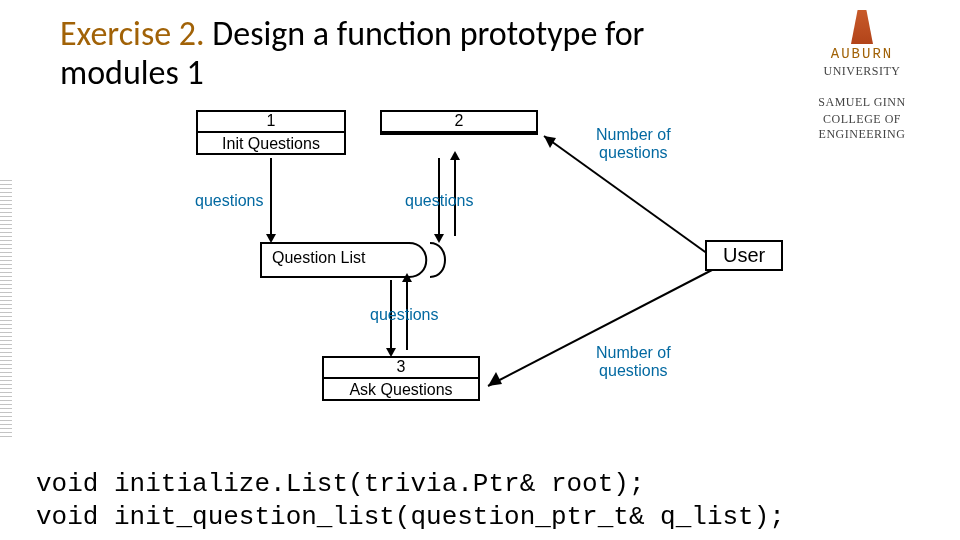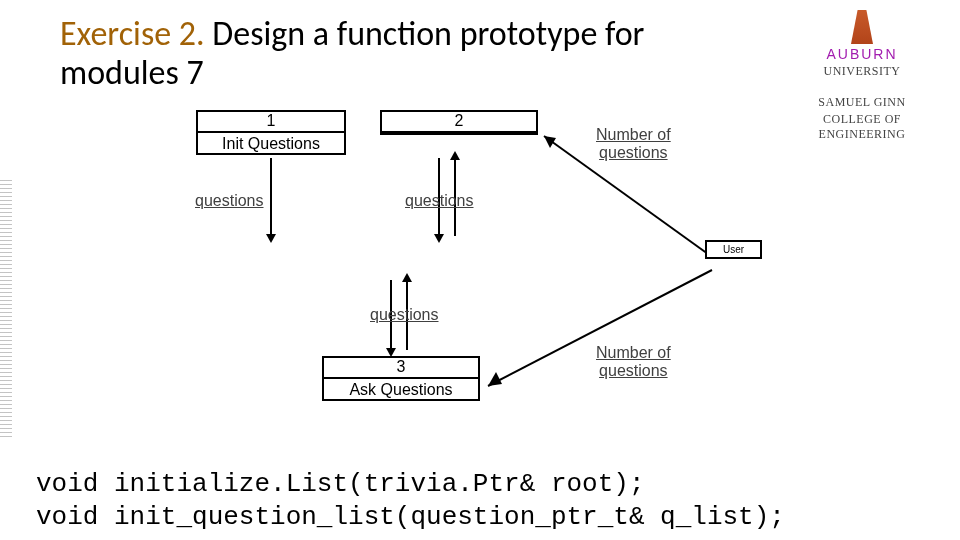--- a/index.html
+++ b/index.html
@@ -31,22 +31,22 @@
   }
   .logo-tower {
     width: 22px; height: 34px;
     background: linear-gradient(#c85a2a, #b2441a);
     margin: 0 auto 2px;
     clip-path: polygon(30% 0, 70% 0, 100% 100%, 0 100%);
   }
   .logo-text {
     font-size: 14px;
     letter-spacing: 2px;
-    color: #a21caf;
-    font-family: Liberation Sans, sans-serif;
+    color: #a16207;
+    font-family: Liberation Mono, monospace;
   }
   .logo-sub {
     font-size: 12px;
     color: #444;
     margin-top: 2px;
     letter-spacing: 0.5px;
     font-family: "Times New Roman", serif;
   }
   .ruler {
     position: absolute;
@@ -79,22 +79,21 @@
     padding: 0 0 1px;
   }
   .box .blabel {
     font-size: 16px;
     padding: 2px 8px 0;
   }
   .small-label {
     position: absolute;
     font-family: Arial, sans-serif;
     font-size: 16px;
-    color: #404040;
-    text-decoration: underline;
+    color: #0369a1;
   }
   .qlist-wrap {
     position: absolute;
     width: 190px;
     height: 36px;
   }
   .qlist-body {
     position: absolute;
     left: 0; top: 0;
     width: 150px; height: 36px;
@@ -112,21 +111,21 @@
     position: absolute;
     left: 12px; top: 7px;
     font-family: Arial, sans-serif;
     font-size: 16px;
   }
   .user-box {
     position: absolute;
     border: 2px solid #000;
     background: #fff;
     font-family: Arial, sans-serif;
-    font-size: 10px;
+    font-size: 20px;
     text-align: center;
     padding: 2px 16px;
   }
   .arrow {
     position: absolute;
     background: #000;
   }
   .arrow.v { width: 2px; }
   .arrowhead {
     position: absolute;
@@ -150,21 +149,21 @@
     font-size: 26px;
     line-height: 1.25;
     color: #000;
     white-space: pre;
   }
 </style>
 </head>
 <body>
 
 <div class="title">
-  <span class="ex">Exercise 2.</span><span class="rest"> Design a function prototype for modules 7</span>
+  <span class="ex">Exercise 2.</span><span class="rest"> Design a function prototype for modules 1</span>
 </div>
 
 <div class="logo-area">
   <div class="logo-tower"></div>
   <div class="logo-text">AUBURN</div>
   <div class="logo-sub">UNIVERSITY</div>
   <div class="logo-sub" style="margin-top:16px">SAMUEL GINN</div>
   <div class="logo-sub">COLLEGE OF ENGINEERING</div>
 </div>
 
@@ -192,20 +191,31 @@
   <div class="small-label" style="left:405px; top:82px;">questions</div>
 
   <div class="small-label" style="left:596px; top:16px; white-space:pre; text-align:center;">Number of
 questions</div>
 
   <svg style="position:absolute; left:538px; top:16px; width:200px; height:150px;">
     <line x1="170" y1="128" x2="6" y2="10" stroke="#000" stroke-width="2"></line>
     <polygon points="6,10 18,12 12,22" fill="#000"></polygon>
   </svg>
 
+  <div class="qlist-wrap" style="left:260px; top:132px;">
+    <div class="qlist-body"></div>
+    <div class="qlist-cap">
+      <svg viewBox="0 0 40 36">
+        <path d="M1 1 C 24 1, 24 35, 1 35" fill="none" stroke="#000" stroke-width="2"></path>
+        <path d="M1 1 C -18 1, -18 35, 1 35" fill="none" stroke="#000" stroke-width="2"></path>
+        <path d="M22 1 C 42 1, 42 35, 22 35" fill="none" stroke="#000" stroke-width="2"></path>
+      </svg>
+    </div>
+    <div class="qlist-label">Question List</div>
+  </div>
 
   <div class="user-box" style="left:705px; top:130px;">
     <span>User</span>
   </div>
 
   <div class="arrow v" style="left:390px; top:170px; height:70px;"></div>
   <div class="arrowhead down" style="left:386px; top:238px;"></div>
   <div class="arrow v" style="left:406px; top:170px; height:70px;"></div>
   <div class="arrowhead up" style="left:402px; top:163px;"></div>
   <div class="small-label" style="left:370px; top:196px;">questions</div>

